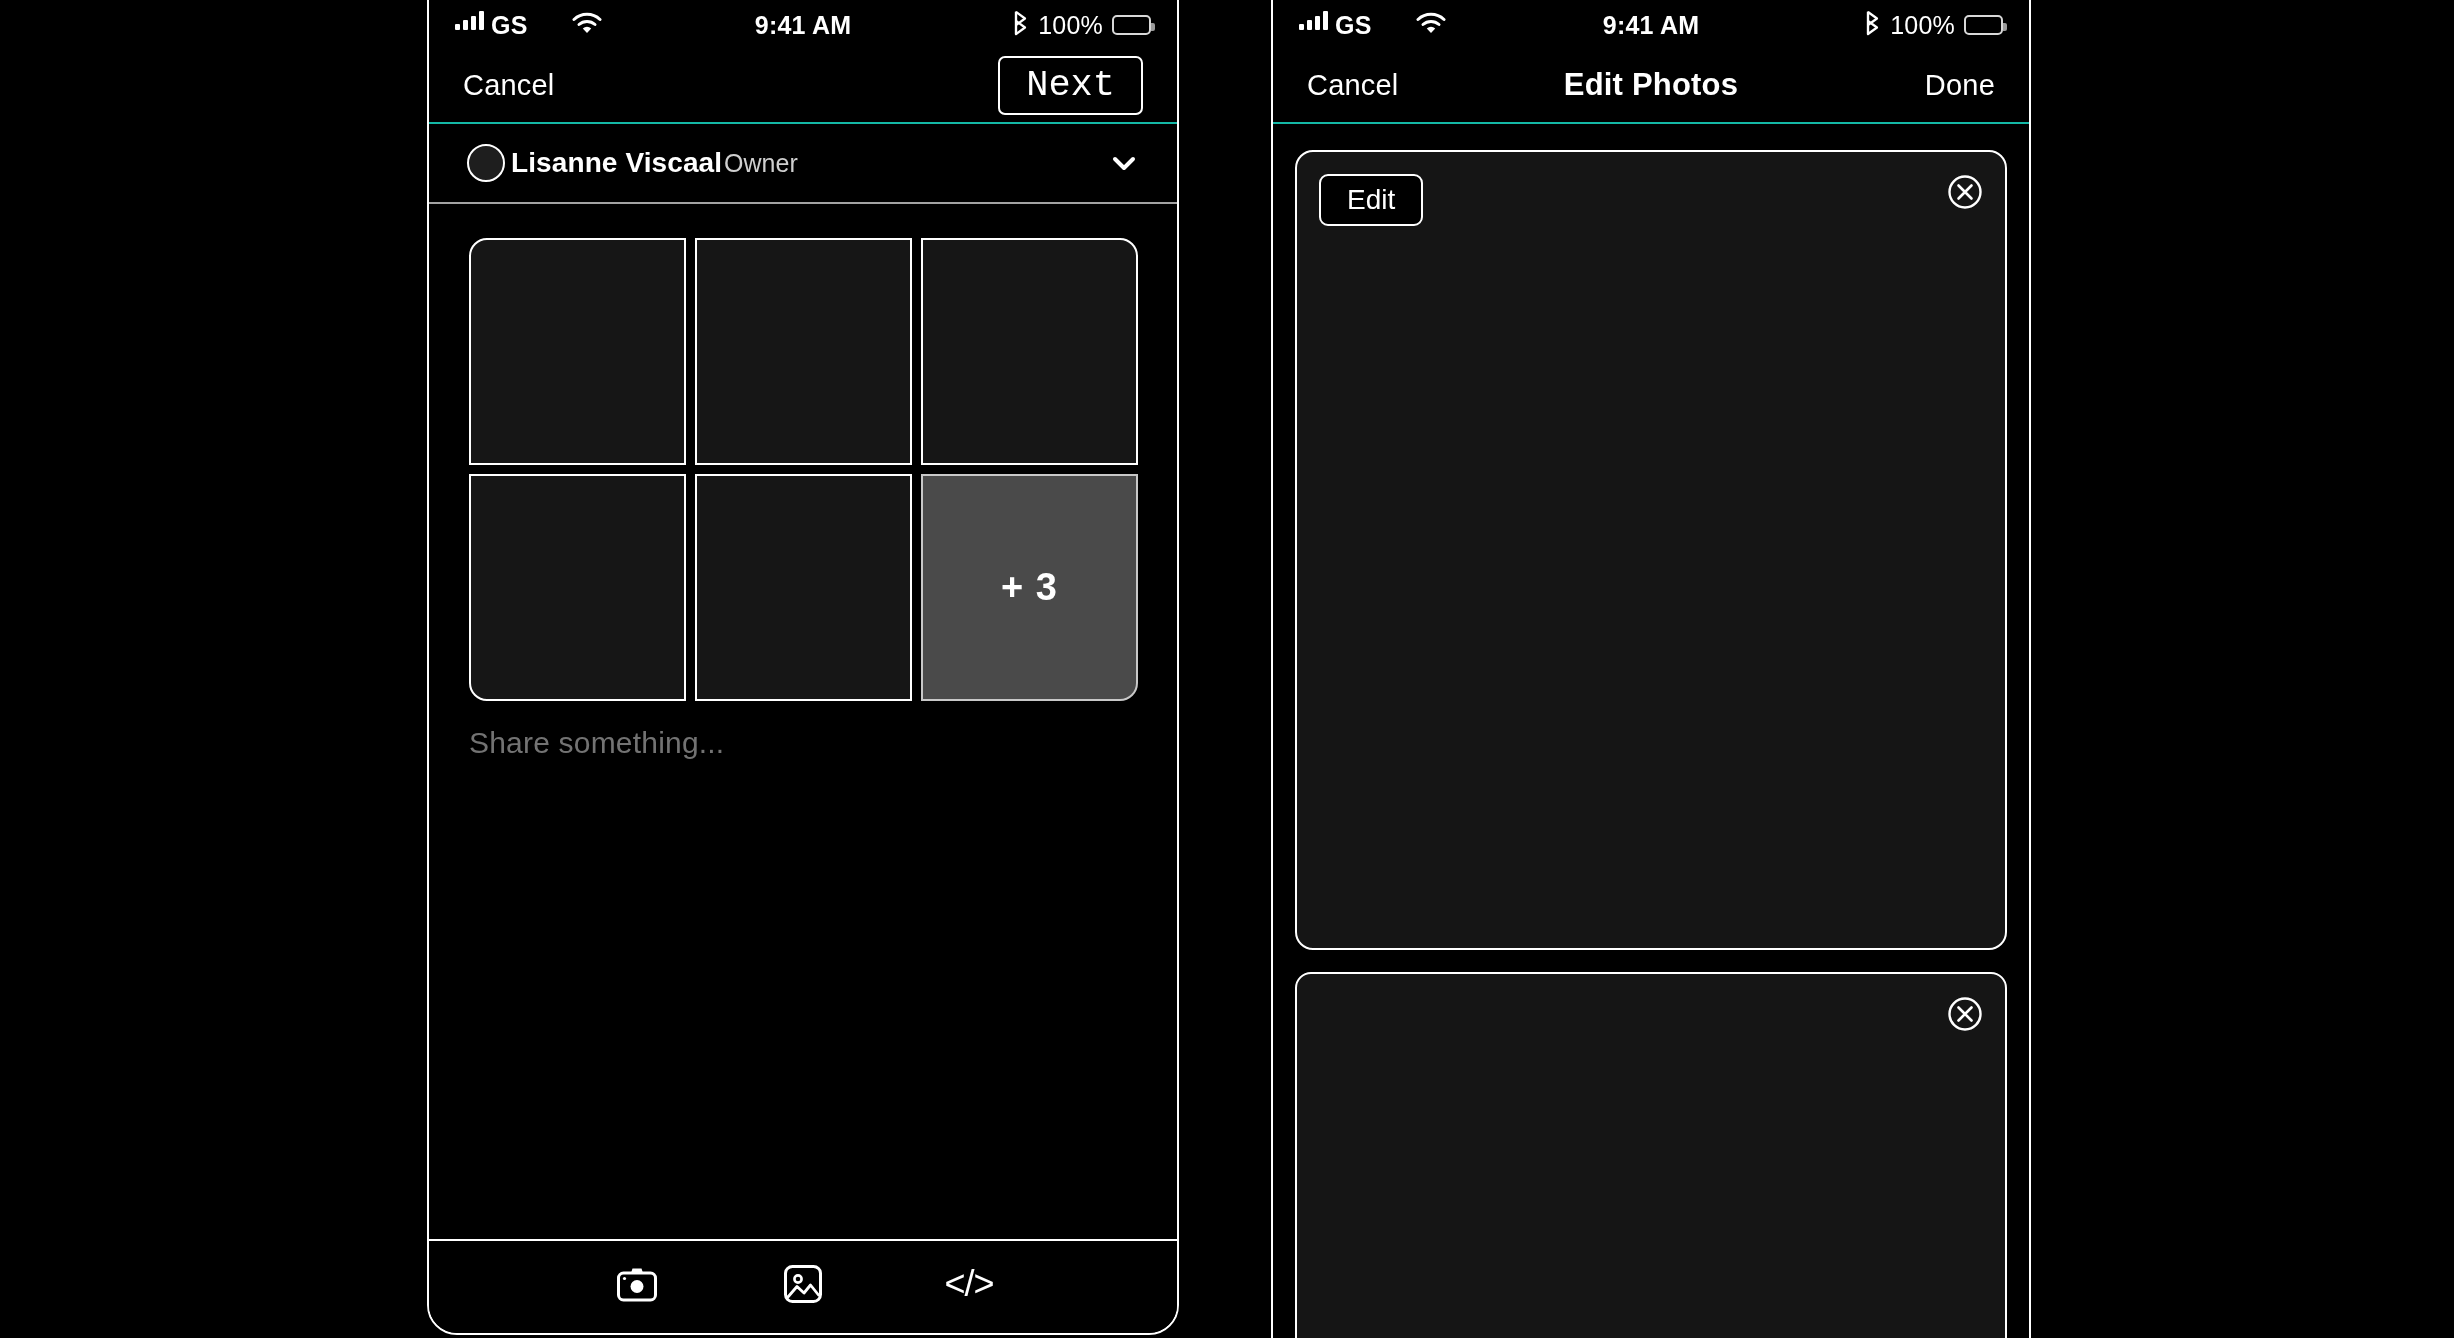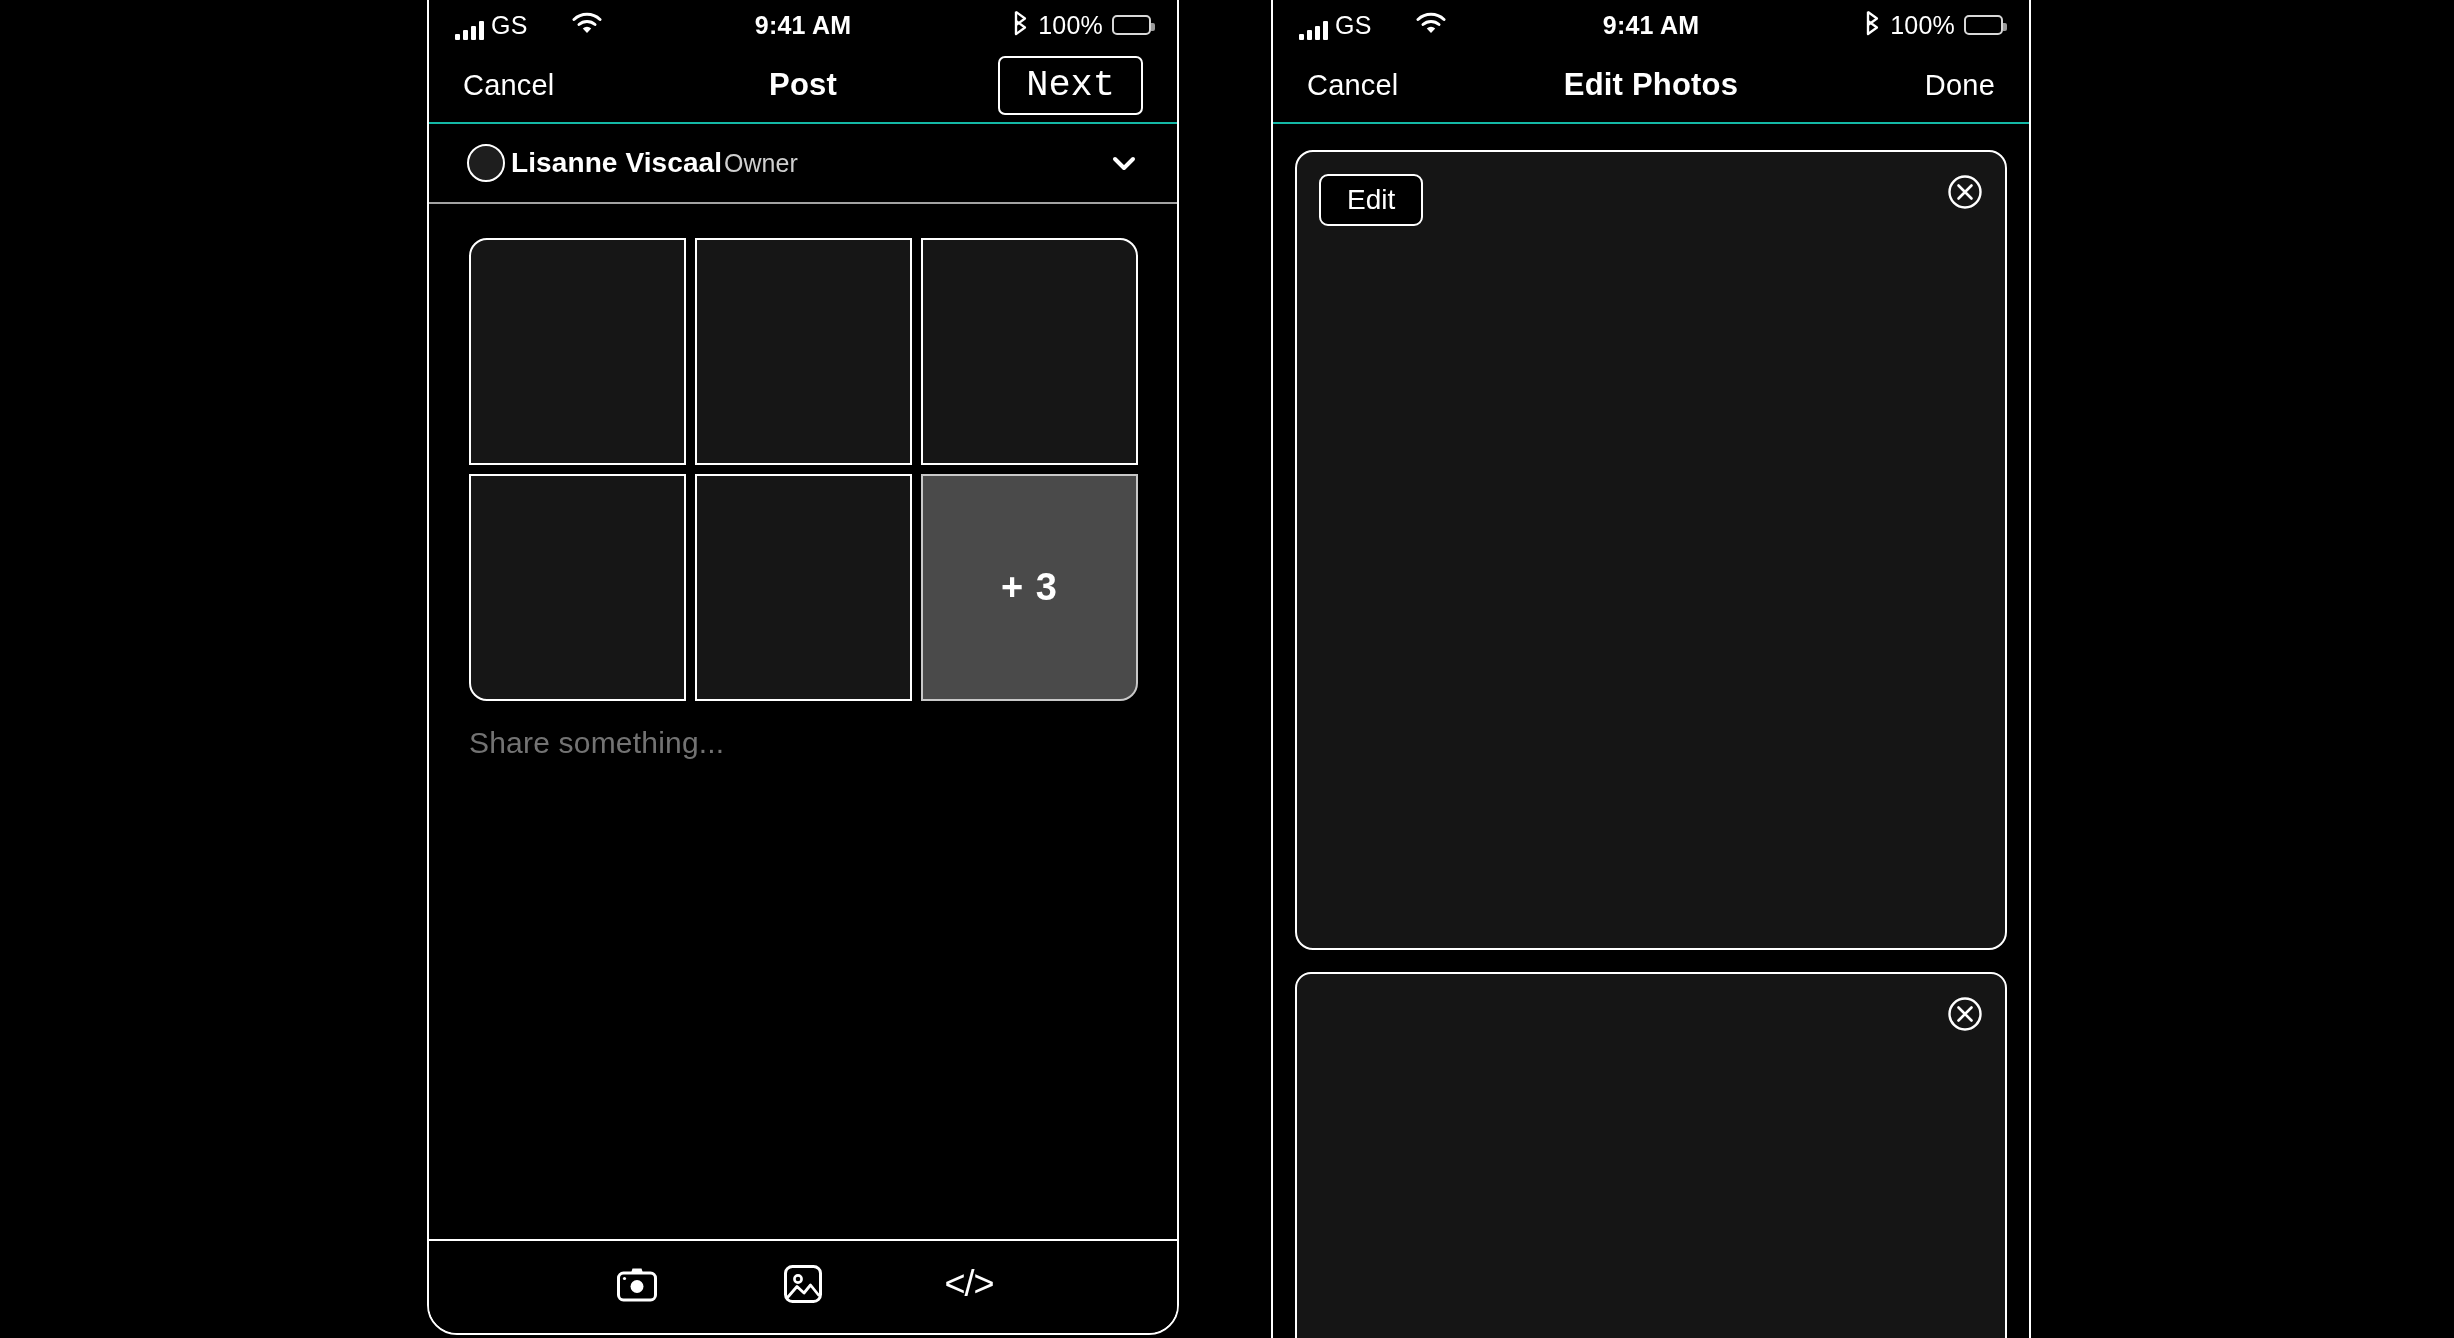--- a/index.html
+++ b/index.html
@@ -80,21 +80,21 @@
   }
   .signal-bars i:nth-child(1) { height: 6px; }
   .signal-bars i:nth-child(2) { height: 10px; }
   .signal-bars i:nth-child(3) { height: 14px; }
   .signal-bars i:nth-child(4) { height: 19px; }
   .carrier {
     font-size: 25px;
     letter-spacing: 0.3px;
     margin-left: 7px;
   }
-  .carrier-group { display: flex; align-items: flex-end; }
+  .carrier-group { display: flex; align-items: flex-start; font-weight: bold; }
 
   .status-time {
     position: absolute;
     left: 0; right: 0;
     text-align: center;
     font-size: 25px;
     font-weight: 600;
     letter-spacing: 0.2px;
   }
 
@@ -341,21 +341,20 @@
               <line x1="4" y1="1.5" x2="4" y2="24.5" stroke="#fff" stroke-width="2.2"></line>
             </svg>
           </span>
           <span class="batt-pct">100%</span>
           <span class="battery"><span class="fill"></span></span>
         </div>
       </div>
 
       <div class="nav-bar">
         <span class="nav-left">Cancel</span>
-        <span class="nav-title">Post</span>
         <button class="nav-btn">Next</button>
       </div>
 
       <div class="owner-row">
         <span class="avatar"></span>
         <span class="owner-name">Lisanne Viscaal</span>
         <span class="owner-role">Owner</span>
         <span class="chevron">
           <svg width="30" height="30" viewBox="0 0 30 30">
             <path d="M6 11 L15 20 L24 11" stroke="#fff" stroke-width="4" fill="none" stroke-linecap="round" stroke-linejoin="round"></path>

